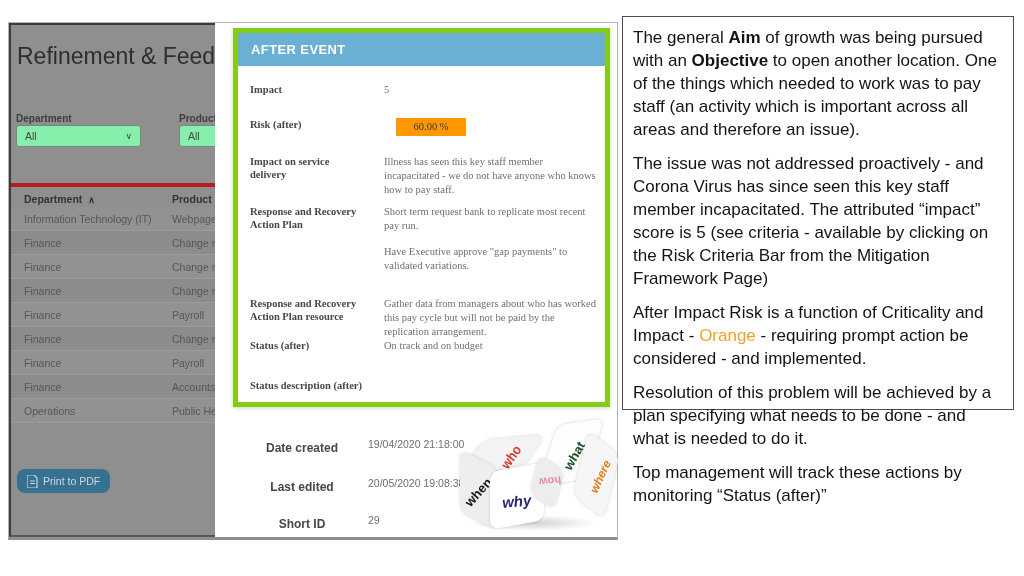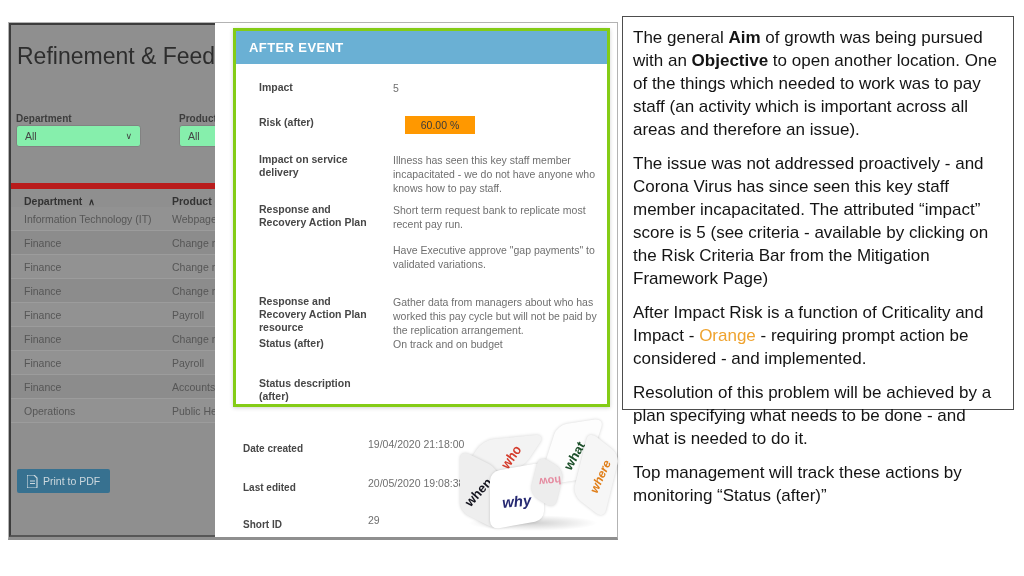--- a/index.html
+++ b/index.html
@@ -15,51 +15,51 @@
                background:#8f8f8f; border-top:2px solid #3c3c3c; border-left:2px solid #3c3c3c;
                border-bottom:2px solid #565656; overflow:hidden; }
   .page-title { position:absolute; left:6px; top:18px; font-size:23px; color:#2d2d2d; white-space:nowrap; }
   .f-label { position:absolute; font-size:10px; font-weight:bold; color:#3d3d3d; white-space:nowrap; }
   .sel { position:absolute; height:22px; background:#86efac; border:1px solid #828282; border-radius:3px;
          display:flex; align-items:center; justify-content:space-between; padding:0 8px;
          font-size:10.5px; color:#454545; }
   .sel .chev { font-size:9px; color:#3f3f3f; }
 
   .thead { position:absolute; left:0; top:158px; width:100%; height:40px;
-           border-top:6px solid #b91c1c; border-bottom:1px solid #7c7c7c;
+           border-top:4px solid #b91c1c; border-bottom:1px solid #7c7c7c;
            font-size:10.5px; font-weight:bold; color:#333; }
   .thead .c1 { position:absolute; left:13px; top:6px; }
   .thead .c2 { position:absolute; left:161px; top:6px; white-space:nowrap; }
   .caret { font-size:9px; font-weight:bold; margin-left:6px; color:#2e2e2e; }
   .tbody { position:absolute; left:0; top:182px; width:100%; }
   .trow { position:relative; height:24px; border-bottom:1px solid #9c9c9c; font-size:10.5px; color:#565656; }
   .trow:nth-child(odd) { background:#929292; }
   .trow:nth-child(even) { background:#8c8c8c; }
   .trow .c1 { position:absolute; left:13px; top:6px; white-space:nowrap; }
   .trow .c2 { position:absolute; left:161px; top:6px; white-space:nowrap; }
 
   .print-btn { position:absolute; left:6px; top:444px; height:24px; padding:0 10px;
-               background:#377190; border:none; border-radius:2px; color:#ccd8de;
+               background:#377190; border:none; border-radius:8px; color:#ccd8de;
                font-size:10.5px; font-family:"Liberation Sans", sans-serif;
                display:flex; align-items:center; gap:5px; cursor:pointer; }
 
   
   .card { position:absolute; left:224px; top:5px; width:377px; height:379px;
-          background:#fff; border:3px solid #84cc16; box-shadow:0 1px 4px rgba(0,0,0,0.18); }
+          background:#fff; border:5px solid #84cc16; box-shadow:0 1px 4px rgba(0,0,0,0.18); }
   .card-header { height:33px; background:#6ab0d4; color:#fff; font-size:13px; font-weight:bold;
                  letter-spacing:0.4px; display:flex; align-items:center; padding-left:13px; }
-  .frow { position:absolute; left:23px; right:8px; }
+  .frow { position:absolute; left:12px; right:8px;font-family:Liberation Serif, serif; }
   .flabel { display:inline-block; width:118px; font-size:10.5px; font-weight:bold; color:#474747; line-height:13px; vertical-align:top; }
   .fvalue { position:absolute; left:134px; top:0; right:0; font-size:10.5px; color:#6f6f6f; line-height:14px; }
   .fvalue .p2 { margin-top:12px; }
   .risk-badge { display:inline-block; width:70px; padding:2px 0; background:#ff9800;
                 text-align:center; font-size:10.5px; color:#3a3a3a;margin-left:12px; }
 
   .foot-row { position:absolute; left:234px; width:360px; }
-  .foot-label { display:inline-block; width:118px; font-size:10px; font-weight:bold; color:#474747; }
+  .foot-label { display:inline-block; width:118px; font-size:12px; font-weight:bold; color:#474747;text-align:center; }
   .foot-value { position:absolute; left:125px; top:0; font-size:10.5px; color:#6f6f6f; white-space:nowrap; }
 
   
   .dice { position:absolute; left:449px; top:400px; width:158px; height:118px; }
   .dice .shadow { position:absolute; left:10px; top:92px; width:130px; height:16px;
                   background:radial-gradient(ellipse at center, rgba(0,0,0,0.18), rgba(0,0,0,0) 70%); border-radius:50%; }
   .face { position:absolute; background:#fbfbfb; border-radius:9px; box-shadow:0 0 3px rgba(0,0,0,0.18); }
   .die-l { position:absolute; left:0; top:14px; width:88px; height:96px; }
   .fl-top   { left:16px; top:0;  width:58px; height:34px; transform:skewX(-38deg) rotate(-6deg); background:#f3f3f3; }
   .fl-left  { left:2px;  top:22px; width:38px; height:62px; transform:skewY(26deg); background:#eeeeee; }

